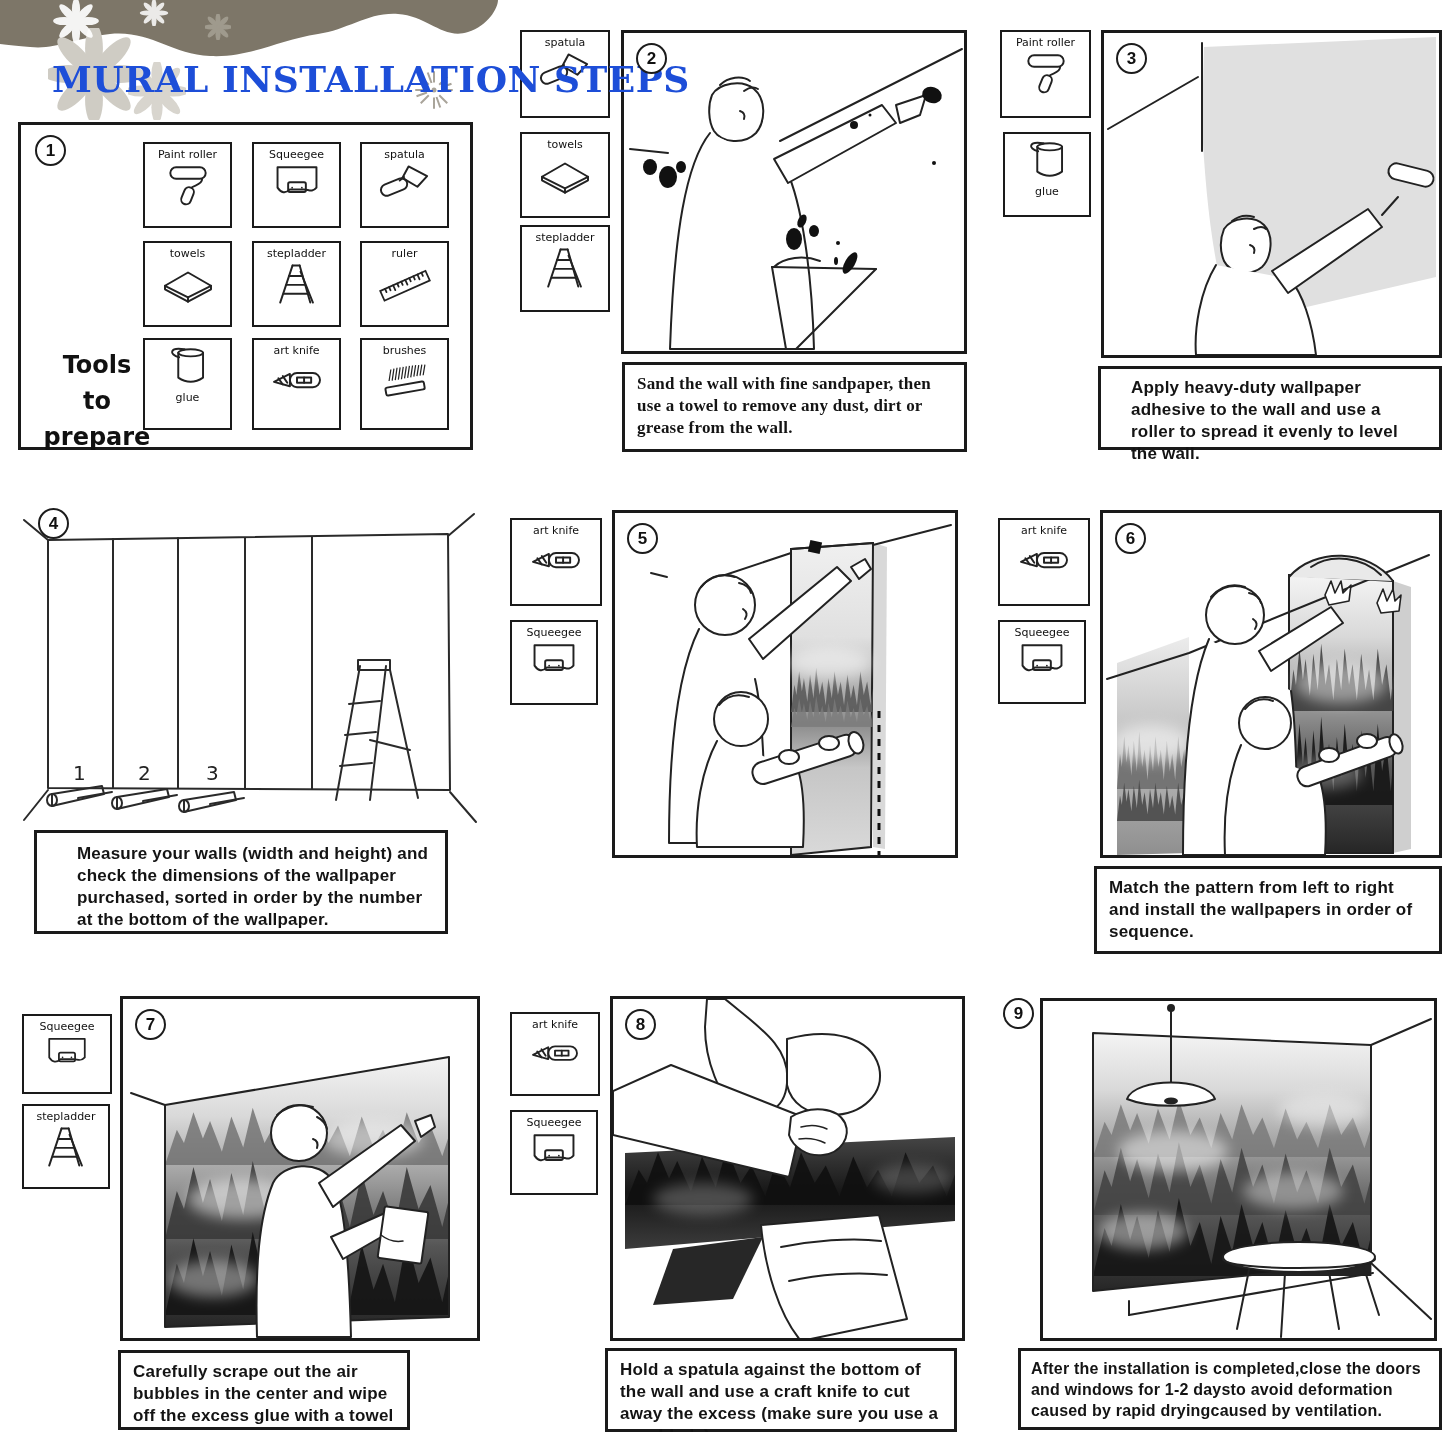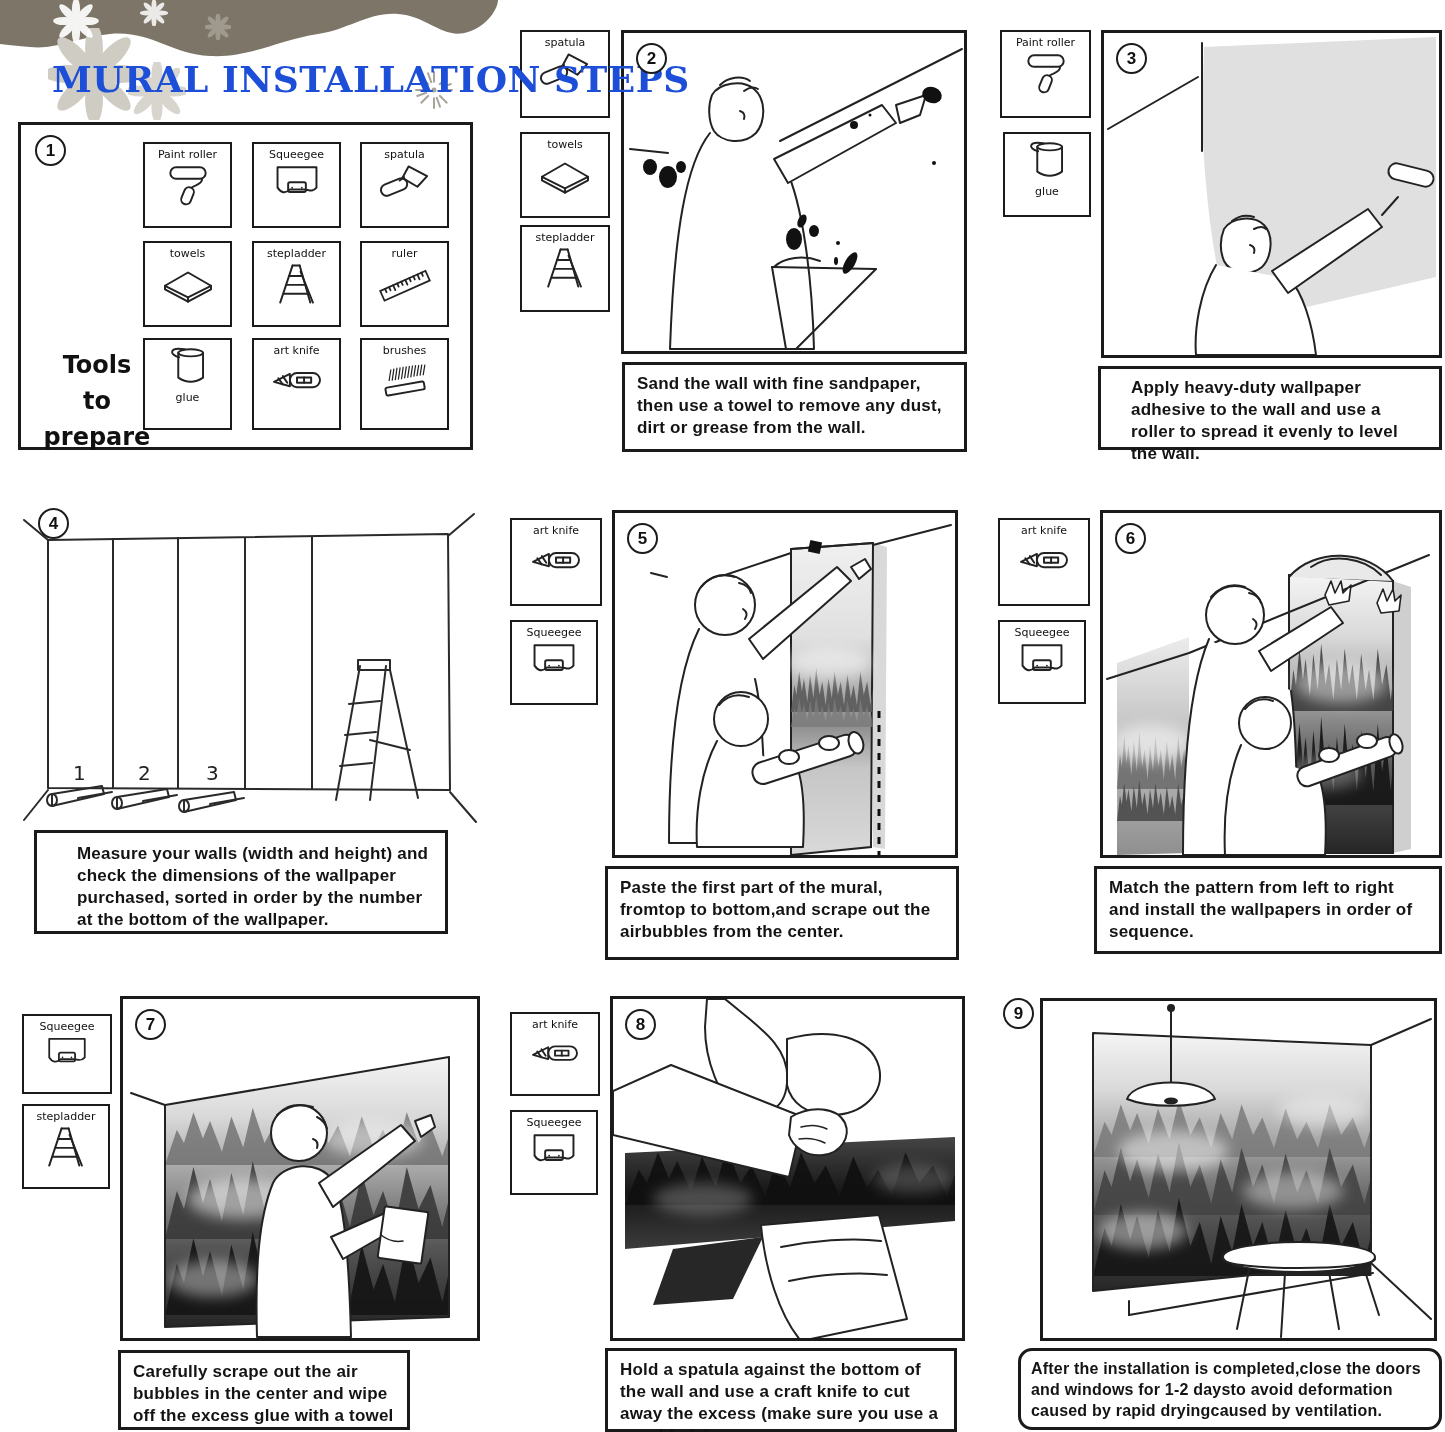--- a/index.html
+++ b/index.html
@@ -3,21 +3,21 @@
 <meta charset="utf-8">
 <style>
   html,body{margin:0;padding:0;background:#fff;}
   .sheet{position:relative;width:1445px;height:1432px;background:#ffffff;overflow:hidden;
          font-family:"Liberation Sans",sans-serif;color:#151515;}
   .abs{position:absolute;}
   .panel{position:absolute;border:3px solid #1a1a1a;background:#fff;box-sizing:border-box;}
   .scene{position:absolute;left:0;top:0;width:100%;height:100%;}
   .caption{position:absolute;border:3px solid #1a1a1a;background:#fff;box-sizing:border-box;
            font-size:17px;font-weight:600;line-height:1.3;padding:8px 12px;color:#141414;letter-spacing:.2px;}
-  .cap9{font-size:16px;padding:8px 10px;border-radius:14px;}
+  .cap9{font-size:16px;padding:8px 10px;}
   .toolbox,.toolcard{position:absolute;border:2.5px solid #1a1a1a;background:#fff;box-sizing:border-box;
            display:flex;flex-direction:column;align-items:center;justify-content:flex-start;padding:4px 2px 2px;gap:1px;}
   .rev{flex-direction:column-reverse;justify-content:flex-end;}
   .tlabel{font-size:11px;font-weight:500;white-space:nowrap;color:#111;font-family:"DejaVu Sans",sans-serif;}
   .ticon{width:56px;height:46px;flex:0 0 auto;}
   .stepnum{position:absolute;width:27px;height:27px;border:2.2px solid #1c1c1c;border-radius:50%;background:#fff;
            display:flex;align-items:center;justify-content:center;font-size:17px;font-weight:600;color:#111;z-index:5;}
   .title{position:absolute;left:52px;top:58px;font-family:"DejaVu Serif",serif;font-weight:700;
          font-size:36px;color:#1d4ed8;letter-spacing:.5px;white-space:nowrap;z-index:3;}
   .heading{position:absolute;left:20px;top:222px;width:112px;text-align:center;
@@ -271,21 +271,21 @@
       <ellipse cx="178" cy="188" rx="4" ry="7" transform="rotate(25 178 188)"></ellipse>
       <ellipse cx="170" cy="206" rx="8" ry="11"></ellipse>
       <ellipse cx="190" cy="198" rx="5" ry="6"></ellipse>
       <ellipse cx="226" cy="230" rx="5" ry="12" transform="rotate(30 226 230)"></ellipse>
       <ellipse cx="212" cy="228" rx="2" ry="4"></ellipse>
       <circle cx="214" cy="210" r="2"></circle>
       <circle cx="310" cy="130" r="2"></circle>
     </g>
   </svg>
 </div>
-<div class="caption" style="left:622px;top:362px;width:345px;height:90px;">Sand the wall with fine sandpaper, then use a towel to remove any dust, dirt or grease from the wall.</div>
+<div class="caption" style="left:622px;top:362px;width:345px;height:90px;font-family:Liberation Serif, serif;">Sand the wall with fine sandpaper, then use a towel to remove any dust, dirt or grease from the wall.</div>
 
 <div class="toolbox" style="left:1000px;top:30px;width:91px;height:88px;">
   <div class="tlabel">Paint roller</div>
   <svg class="ticon" viewBox="0 0 60 52">
         <use href="#sym-paint-roller"></use>
       </svg>
 </div>
 <div class="toolbox rev" style="left:1003px;top:132px;width:88px;height:85px;">
   <div class="tlabel">glue</div>
   <svg class="ticon" viewBox="0 0 60 52">
@@ -393,21 +393,20 @@
         <rect x="136" y="236" width="108" height="22" rx="10" fill="#fff"></rect>
         <ellipse cx="244" cy="247" rx="7" ry="11" fill="#fff"></ellipse>
       </g>
       <ellipse cx="174" cy="244" rx="10" ry="7" fill="#fff"></ellipse>
       <ellipse cx="214" cy="230" rx="10" ry="7" fill="#fff"></ellipse>
     </g>
     <rect x="194" y="28" width="12" height="12" transform="rotate(12 200 34)" fill="#111"></rect>
     <path d="M264,198 L264,342" stroke="#111" stroke-width="3" stroke-dasharray="7,7" fill="none"></path>
   </svg>
 </div>
-<div class="caption" style="left:605px;top:866px;width:354px;height:94px;">Paste the first part of the mural, fromtop to bottom,and scrape out the airbubbles from the center.</div>
 
 <div class="toolbox" style="left:998px;top:518px;width:92px;height:88px;">
   <div class="tlabel">art knife</div>
   <svg class="ticon" viewBox="0 0 60 52">
         <use href="#sym-art-knife"></use>
       </svg>
 </div>
 <div class="toolbox" style="left:998px;top:620px;width:88px;height:84px;">
   <div class="tlabel">Squeegee</div>
   <svg class="ticon" viewBox="0 0 60 52">

